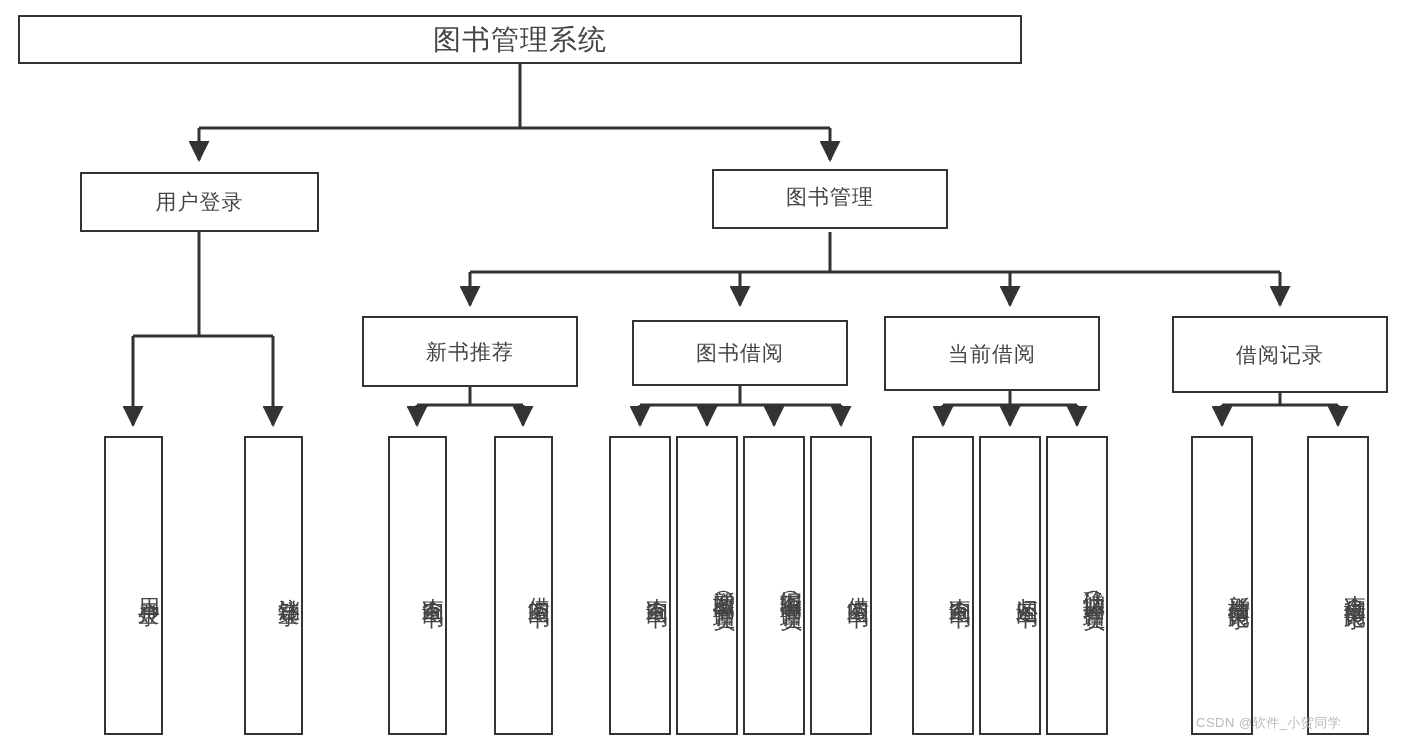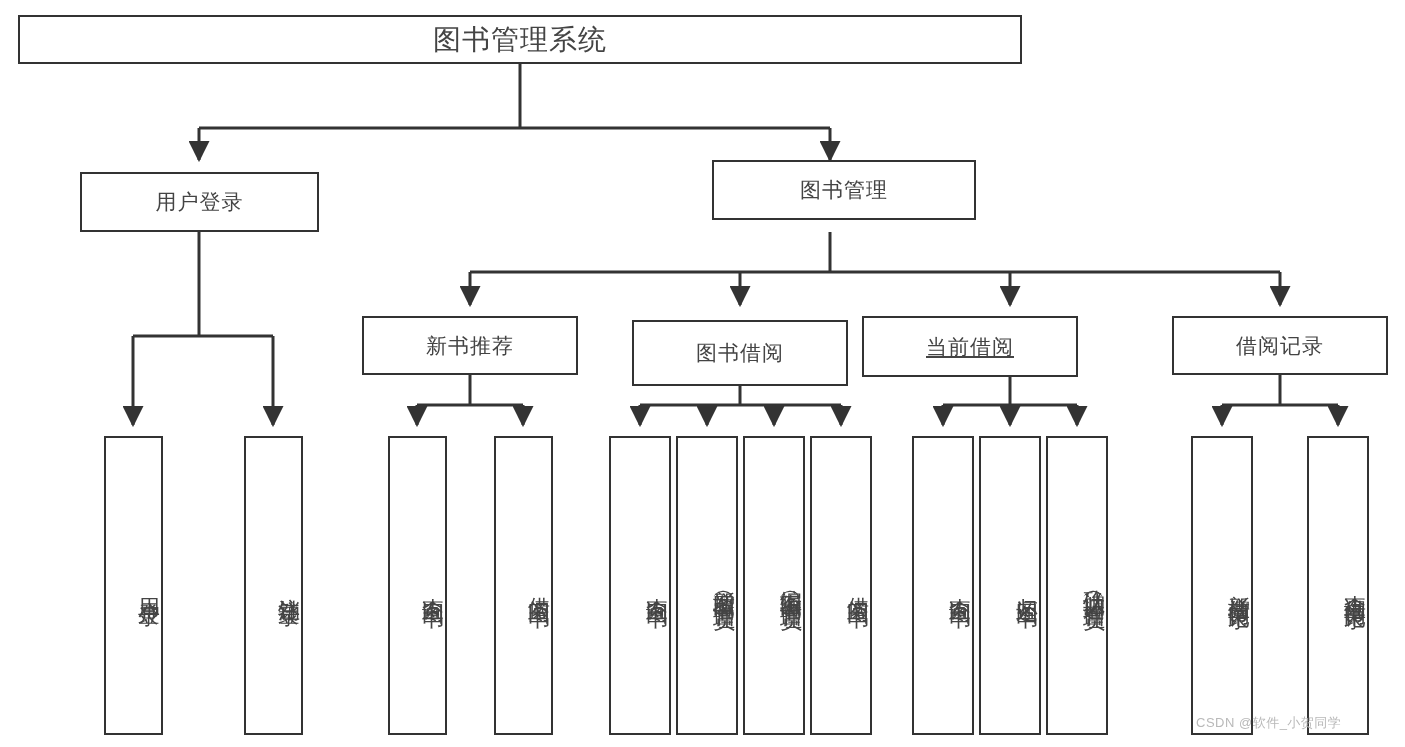--- a/index.html
+++ b/index.html
@@ -114,26 +114,26 @@
       <path d="M 1280 375 L 1280 405"></path>
       <path d="M 1222 405 L 1338 405"></path>
       <path d="M 1222 405 L 1222 425" marker-end="url(#arrow)"></path>
       <path d="M 1338 405 L 1338 425" marker-end="url(#arrow)"></path>
     </g>
   </svg>
 
   <div class="node node-h node-title" style="left:18px; top:15px; width:1004px; height:49px;">图书管理系统</div>
 
   <div class="node node-h" style="left:80px; top:172px; width:239px; height:60px;">用户登录</div>
-  <div class="node node-h" style="left:712px; top:160px; width:264px; height:60px;">图书管理</div>
+  <div class="node node-h" style="left:712px; top:169px; width:236px; height:60px;font-family:Liberation Mono, monospace;">图书管理</div>
 
-  <div class="node node-h" style="left:362px; top:316px; width:216px; height:59px;">新书推荐</div>
+  <div class="node node-h" style="left:362px; top:316px; width:216px; height:71px;">新书推荐</div>
   <div class="node node-h" style="left:632px; top:320px; width:216px; height:66px;">图书借阅</div>
-  <div class="node node-h" style="left:862px; top:316px; width:216px; height:61px;text-decoration:underline;">当前借阅</div>
-  <div class="node node-h" style="left:1172px; top:316px; width:216px; height:59px;">借阅记录</div>
+  <div class="node node-h" style="left:884px; top:316px; width:216px; height:75px;">当前借阅</div>
+  <div class="node node-h" style="left:1172px; top:316px; width:216px; height:77px;">借阅记录</div>
 
   <div class="node node-v" style="left:104px; top:436px; width:59px; height:299px;">用户登录</div>
   <div class="node node-v" style="left:244px; top:436px; width:59px; height:299px;">注销登录</div>
 
   <div class="node node-v" style="left:388px; top:436px; width:59px; height:299px;">查询图书</div>
   <div class="node node-v" style="left:494px; top:436px; width:59px; height:299px;">借阅图书</div>
 
   <div class="node node-v" style="left:609px; top:436px; width:62px; height:299px;">查询图书</div>
   <div class="node node-v" style="left:676px; top:436px; width:62px; height:299px;">新增图书（管理员）</div>
   <div class="node node-v" style="left:743px; top:436px; width:62px; height:299px;">编辑图书（管理员）</div>

